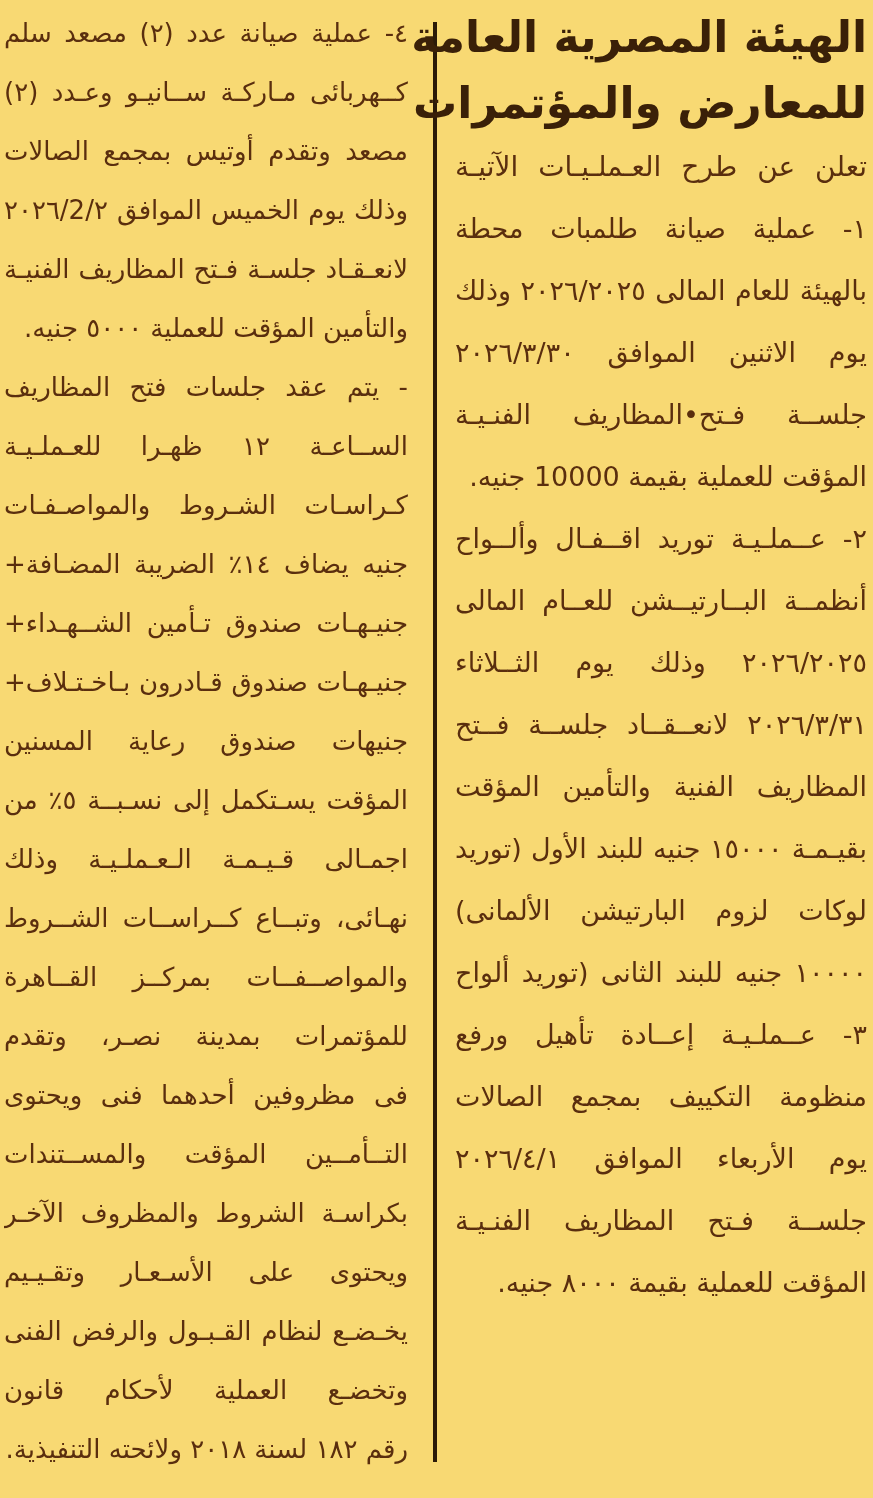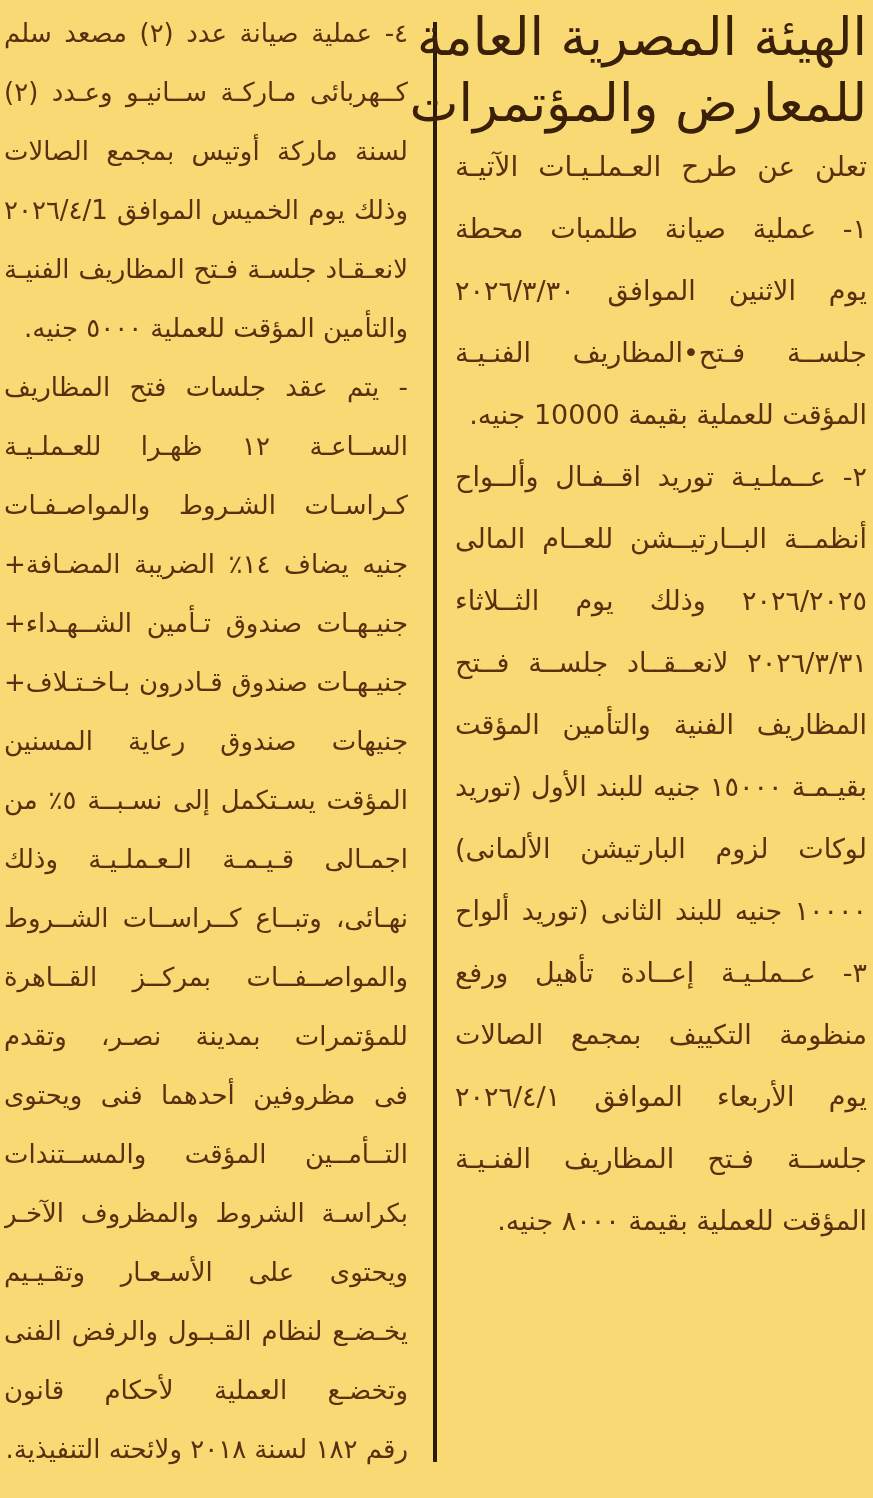--- a/index.html
+++ b/index.html
@@ -15,23 +15,23 @@
   .divider{
     position:absolute;
     left:433px;top:22px;
     width:4px;height:1440px;
     background:var(--rule,#2b1a08);
   }
   .col{position:absolute;top:0;}
   .col-right{right:6px;width:412px;top:4px;}
   .col-left{left:4px;width:404px;top:4px;}
   .title{
-    font-size:52px;font-weight:normal;
+    font-size:44px;font-weight:bold;
     height:66px;line-height:66px;
-    text-align:center;white-space:nowrap;
+    text-align:left;white-space:nowrap;
     color:var(--title,#3a2008);
     margin:0;
   }
   .line{
     font-size:27px;
     height:62px;line-height:62px;
     text-align:right;
     overflow:hidden;
   }
   .col-left .line{font-size:26px;height:59px;line-height:59px;}
@@ -44,20 +44,21 @@
 <div class="page" style="--bg: #f8d973; --ink: #5a2e0e; --title: #3a2008; --rule: #2b1a08;">
 
   <div class="divider"></div>
 
   <div class="col col-right">
     <div class="title">الهيئة المصرية العامة</div>
     <div class="title">للمعارض والمؤتمرات</div>
     <div class="line sub j">تعلن عن طرح العـملـيـات الآتيـة فى</div>
     <div>
         <div class="line j">١- عملية صيانة طلمبات محطة التكييف</div>
+        <div class="line j">بالهيئة للعام المالى ٢٠٢٦/٢٠٢٥ وذلك</div>
         <div class="line j">يوم الاثنين الموافق ٢٠٢٦/٣/٣٠ لانعقاد</div>
         <div class="line j">جلســة فـتح•المظاريف الفنـيـة والتــأمــين</div>
         <div class="line">المؤقت للعملية بقيمة 10000 جنيه.</div>
         <div class="line j">٢- عــملـيـة توريد اقــفـال وألــواح لزوم</div>
         <div class="line j">أنظمــة البــارتيــشن للعــام المالى</div>
         <div class="line j">٢٠٢٦/٢٠٢٥ وذلك يوم الثــلاثاء الموافق</div>
         <div class="line j">٢٠٢٦/٣/٣١ لانعــقــاد جلســة فــتح</div>
         <div class="line j">المظاريف الفنية والتأمين المؤقت للعملية</div>
         <div class="line j">بقيـمـة ١٥٠٠٠ جنيه للبند الأول (توريد</div>
         <div class="line j">لوكات لزوم البارتيشن الألمانى) وبقيمة</div>
@@ -67,22 +68,22 @@
         <div class="line j">يوم الأربعاء الموافق ٢٠٢٦/٤/١ لانعقاد</div>
         <div class="line j">جلســة فـتح المظاريف الفنـيـة والتــأمــين</div>
         <div class="line">المؤقت للعملية بقيمة ٨٠٠٠ جنيه.</div>
       </div>
   </div>
 
   <div class="col col-left">
     <div>
         <div class="line j">٤- عملية صيانة عدد (٢) مصعد سلم</div>
         <div class="line j">كــهربائى مـاركـة ســانيـو وعـدد (٢)</div>
-        <div class="line j">لسنة ماركة أوتيس بمجمع الصالات</div>
-        <div class="line j">وذلك يوم الخميس الموافق ٢٠٢٦/٤/1</div>
+        <div class="line j">مصعد وتقدم أوتيس بمجمع الصالات</div>
+        <div class="line j">وذلك يوم الخميس الموافق ٢٠٢٦/2/٢</div>
         <div class="line j">لانعـقـاد جلسـة فـتح المظاريف الفنيـة</div>
         <div class="line">والتأمين المؤقت للعملية ٥٠٠٠ جنيه.</div>
         <div class="line j">- يتم عقد جلسات فتح المظاريف الفنية</div>
         <div class="line j">الســاعـة ١٢ ظهـرا للعـملـيـة وأسـعـار</div>
         <div class="line j">كـراسـات الشـروط والمواصـفـات ٢٩٩</div>
         <div class="line j">جنيه يضاف ١٤٪ الضريبة المضـافة+ ٥</div>
         <div class="line j">جنيـهـات صندوق تـأمين الشــهـداء+ ٥</div>
         <div class="line j">جنيـهـات صندوق قـادرون بـاخـتـلاف+ ٥</div>
         <div class="line j">جنيهات صندوق رعاية المسنين والتأمين</div>
         <div class="line j">المؤقت يسـتكمل إلى نسـبــة ٥٪ من</div>

